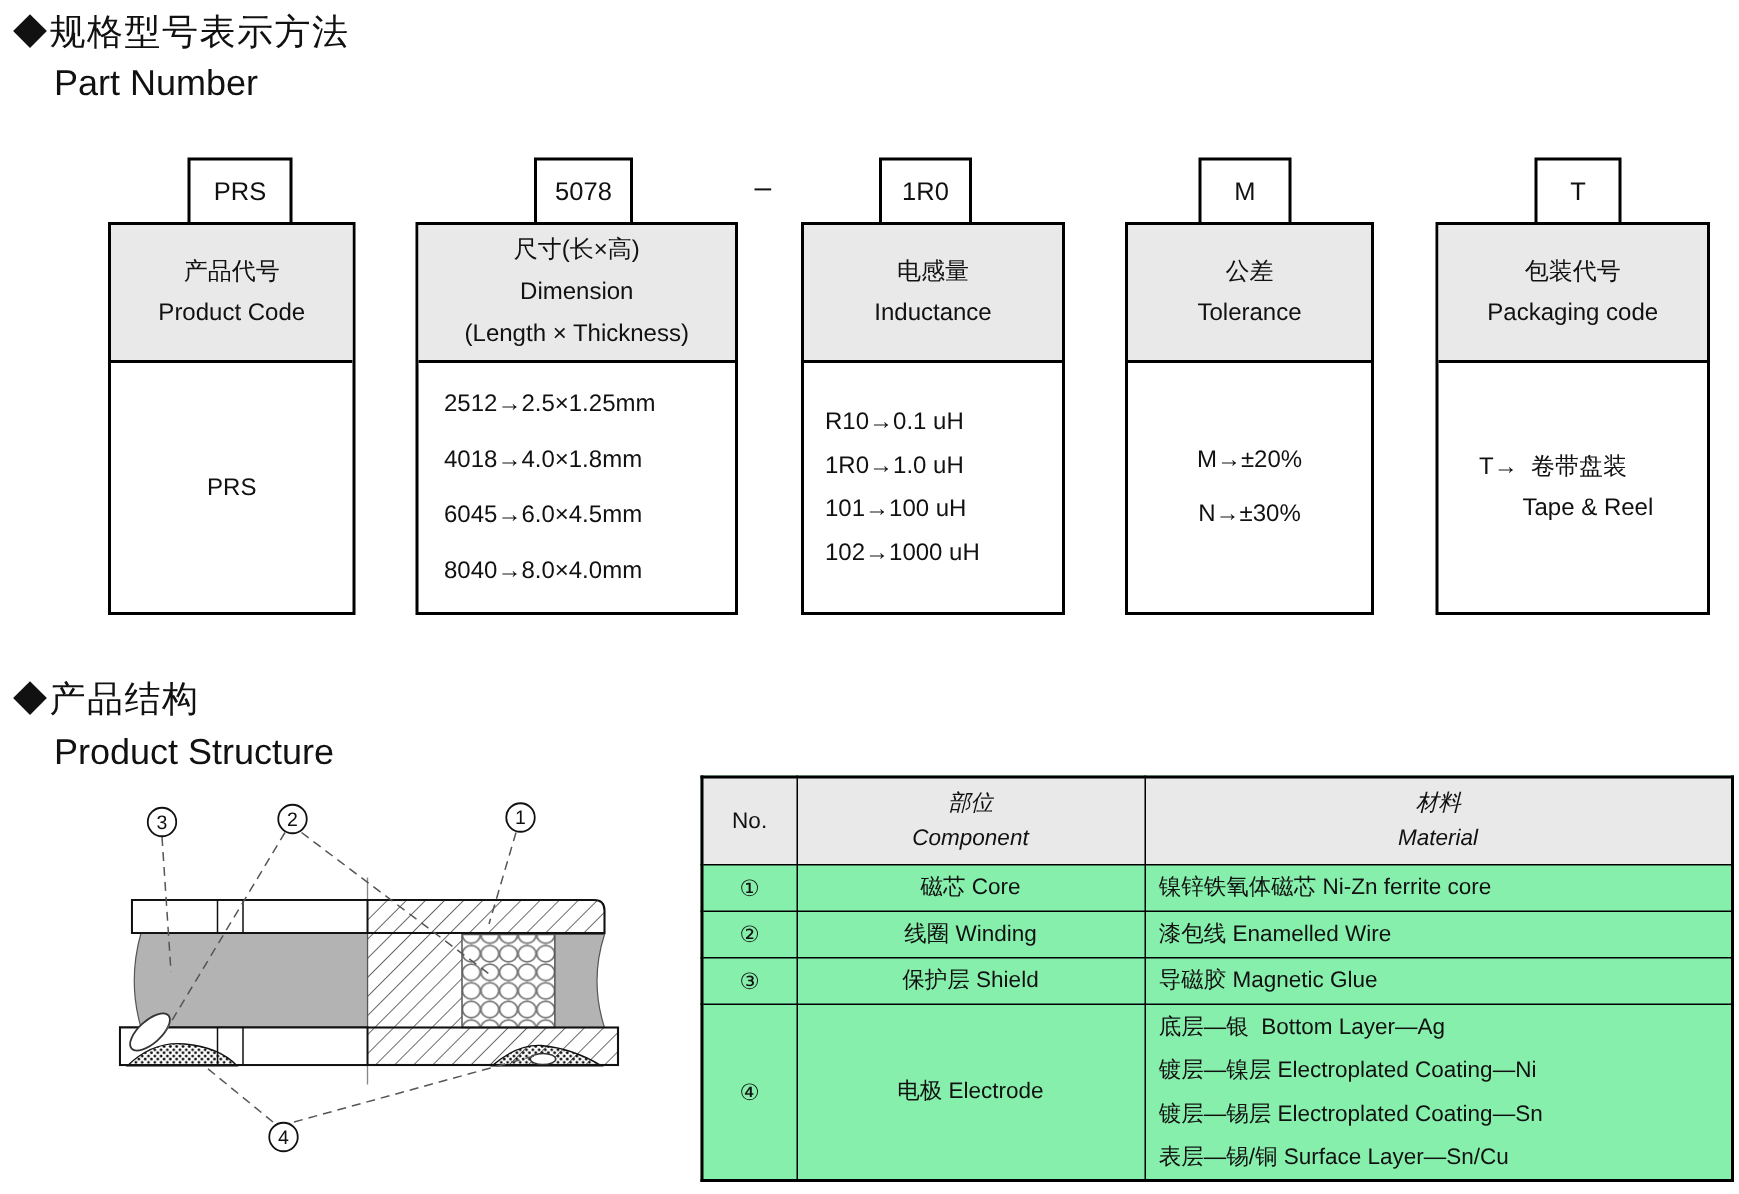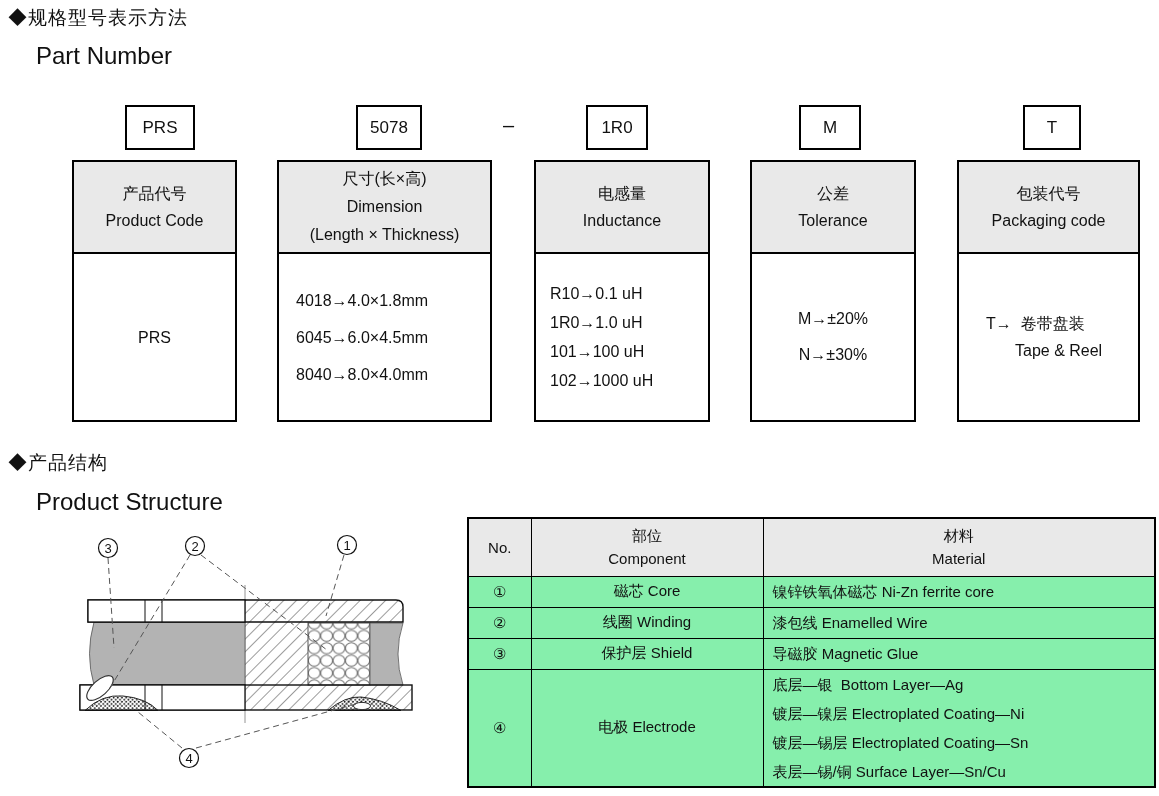--- a/index.html
+++ b/index.html
@@ -4,33 +4,33 @@
 <style>
   html,body { margin:0; padding:0; }
   body {
     width:1159px; height:796px; background:#ffffff; position:relative;
     font-family:"Liberation Sans", sans-serif; color:#111;
     overflow:hidden;
   }
   .abs { position:absolute; }
 
   
-  .title-zh { font-size:19px; letter-spacing:1px; white-space:nowrap; }
+  .title-zh { font-size:24px; letter-spacing:1px; white-space:nowrap; }
   .title-en { font-size:24px; white-space:nowrap; }
 
   
   .code-box {
     position:absolute; top:105px; height:41px; border:2px solid #000;
     display:flex; align-items:center; justify-content:center;
     font-size:17px; background:#fff;
   }
   .pn-sep { position:absolute; font-size:20px; }
 
   
-  .pn-col { position:absolute; top:160px; border:2px solid #000; background:#fff; }
+  .pn-col { position:absolute; top:148px; border:2px solid #000; background:#fff; }
   .pn-head {
     height:90px; background:#e9e9e9; border-bottom:2px solid #000;
     display:flex; flex-direction:column; justify-content:center; align-items:center;
     font-size:16px; line-height:27px; text-align:center;
   }
   .pn-body {
     height:166px; display:flex; flex-direction:column; justify-content:center;
     font-size:16px;
   }
   .pn-line { line-height:29px; white-space:pre; }
@@ -40,21 +40,21 @@
 
   
   table.struct {
     position:absolute; left:467px; top:517px; width:687px;
     border-collapse:collapse; table-layout:fixed; background:#86efac;
     font-size:15px;
   }
   table.struct td, table.struct th { border:1px solid #000; padding:0; font-weight:normal; }
   table.struct { border:2px solid #000; }
   table.struct th { background:#e9e9e9; }
-  .th-lines { line-height:23px; text-align:center; }
+  .th-lines { line-height:23px; text-align:center;font-style:italic; }
   .cell-center { text-align:center; }
   .cell-mat { text-align:left; padding-left:9px !important; line-height:22px; }
   .mat-line { line-height:29px; white-space:pre; }
   td.mat4 { padding-left:9px !important; }
 
   
   svg.diagram { position:absolute; left:60px; top:518px; }
   .svg-num { font-size:13px; fill:#111; }
 </style>
 </head>
@@ -80,20 +80,21 @@
   </div>
 </div>
 
 <div class="pn-col" style="left:277px; width:211px;">
   <div class="pn-head" style="line-height:28px;">
     <div>尺寸(长×高)</div>
     <div>Dimension</div>
     <div>(Length × Thickness)</div>
   </div>
   <div class="pn-body gap14" style="padding-left:17px;">
+    <div class="pn-line">2512→2.5×1.25mm</div>
     <div class="pn-line">4018→4.0×1.8mm</div>
     <div class="pn-line">6045→6.0×4.5mm</div>
     <div class="pn-line">8040→8.0×4.0mm</div>
   </div>
 </div>
 
 <div class="pn-col" style="left:534px; width:172px;">
   <div class="pn-head">
     <div>电感量</div>
     <div>Inductance</div>

